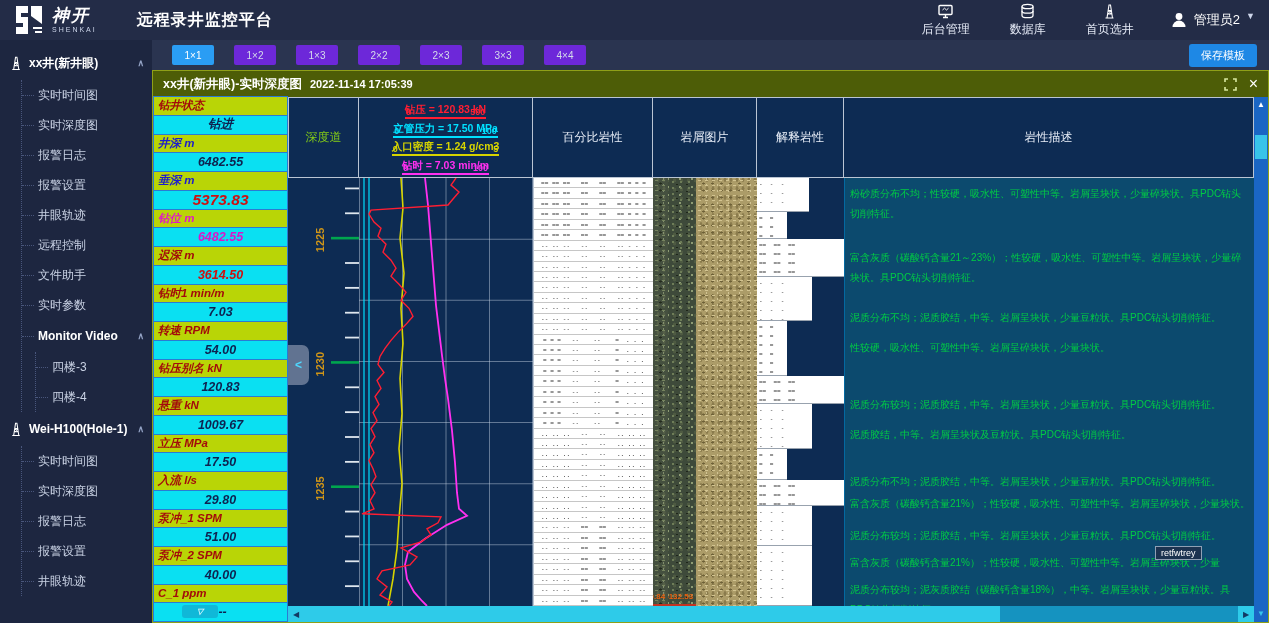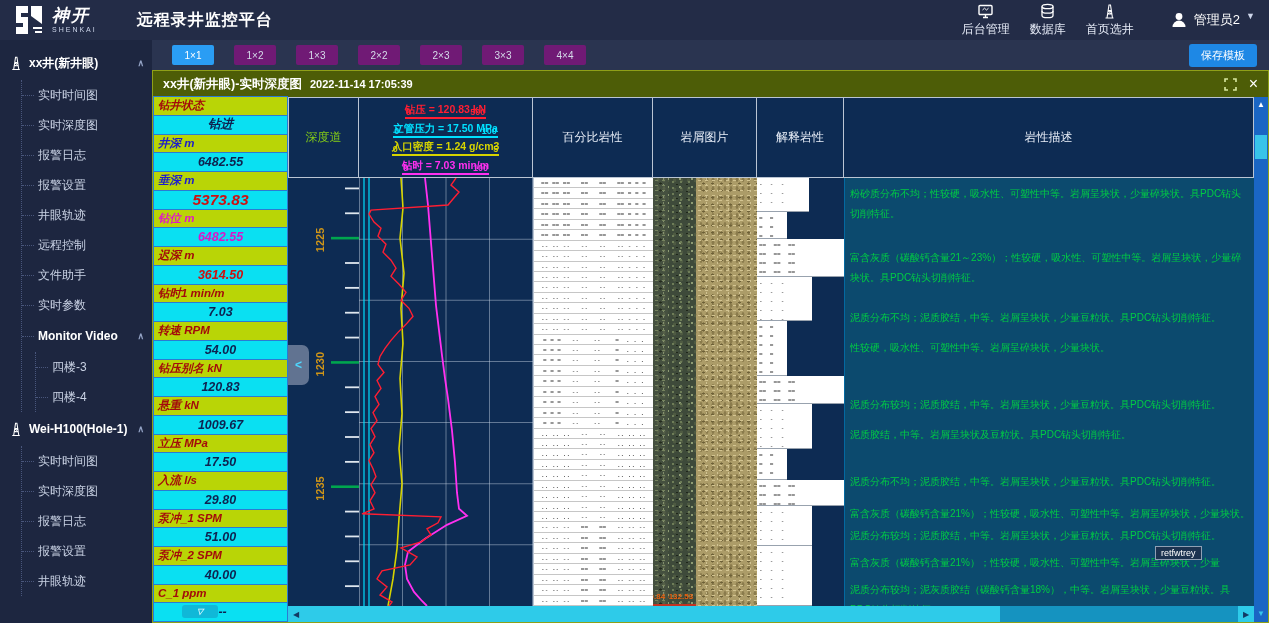--- a/index.html
+++ b/index.html
@@ -38,21 +38,21 @@
     border-top:1px dotted #49567c; }
   .group-node .caret { margin-left:auto; margin-right:8px; color:#93a2c4; font-size:9px; }
   .side-collapse { position:absolute; top:310px; right:0; width:0; height:0;
     border-top:8px solid transparent; border-bottom:8px solid transparent;
     border-right:9px solid #ffffff; cursor:pointer; }
 
   
   .main { position:absolute; top:40px; left:152px; right:0; bottom:0;
     background:#2a3450; }
   .toolbar { height:30px; display:flex; align-items:center; gap:18px; padding-left:20px; }
-  .tab-btn { width:42px; height:20px; border-radius:2px; background:#701a75;
+  .tab-btn { width:42px; height:20px; border-radius:2px; background:#6d28d9;
     color:#d5dcea; font-size:10px; display:flex; align-items:center; justify-content:center;
     cursor:pointer; }
   .tab-btn.active { background:#2a9df4; color:#fff; }
   .save-btn { margin-left:auto; margin-right:12px; background:#1e88e5; color:#fff;
     font-size:11px; padding:4px 12px; border-radius:3px; cursor:pointer; }
 
   .panel { position:absolute; top:30px; left:0; right:0; bottom:0;
     border:1px solid #8fa018; display:flex; flex-direction:column; background:#0d2b53; }
   .panel-titlebar { height:26px; background:#4d5d07; display:flex; align-items:center;
     padding:0 10px; color:#fff; flex:none; }
@@ -178,21 +178,21 @@
       <rect x="19" y="21" width="9" height="2" fill="#fff"></rect>
         <rect x="21" y="25" width="7" height="2" fill="#fff"></rect>
     </svg>
     <div class="brand">
       <span class="brand-cn">神开</span>
       <span class="brand-en">SHENKAI</span>
     </div>
   </div>
   <div class="app-title">远程录井监控平台</div>
   <div class="top-right">
-    <div id="nav-items" style="display:flex; gap:20px;text-align:center;">
+    <div id="nav-items" style="display:flex; gap:40px;text-align:center;">
         <div class="nav-item">
           <svg width="17" height="16" viewBox="0 0 17 16">
             <rect x="2" y="2.5" width="13" height="9" rx="1" fill="none" stroke="#fff" stroke-width="1.4"></rect>
             <path d="M6 14.5 h5 M8.5 11.5 v3" stroke="#fff" stroke-width="1.4"></path>
             <path d="M5.5 7 l2 -1.8 2 1.8 2 -1.8" fill="none" stroke="#fff" stroke-width="1"></path>
           </svg>
           <span>后台管理</span>
         </div>
         <div class="nav-item">
           <svg width="17" height="16" viewBox="0 0 17 16">
@@ -540,21 +540,21 @@
 </div>
             </div>
           <div class="desc-col" id="desc-col">
               <div class="desc-item" style="top: 6px;">粉砂质分布不均；性较硬，吸水性、可塑性中等。岩屑呈块状，少量碎块状。具PDC钻头切削特征。</div>
               <div class="desc-item" style="top: 70px;">富含灰质（碳酸钙含量21～23%）；性较硬，吸水性、可塑性中等。岩屑呈块状，少量碎块状。具PDC钻头切削特征。</div>
               <div class="desc-item" style="top: 130px;">泥质分布不均；泥质胶结，中等。岩屑呈块状，少量豆粒状。具PDC钻头切削特征。</div>
               <div class="desc-item" style="top: 160px;">性较硬，吸水性、可塑性中等。岩屑呈碎块状，少量块状。</div>
               <div class="desc-item" style="top: 217px;">泥质分布较均；泥质胶结，中等。岩屑呈块状，少量豆粒状。具PDC钻头切削特征。</div>
               <div class="desc-item" style="top: 247px;">泥质胶结，中等。岩屑呈块状及豆粒状。具PDC钻头切削特征。</div>
               <div class="desc-item" style="top: 294px;">泥质分布不均；泥质胶结，中等。岩屑呈块状，少量豆粒状。具PDC钻头切削特征。</div>
-              <div class="desc-item" style="top: 326px;">富含灰质（碳酸钙含量21%）；性较硬，吸水性、可塑性中等。岩屑呈碎块状，少量块状。</div>
+              <div class="desc-item" style="top: 316px;">富含灰质（碳酸钙含量21%）；性较硬，吸水性、可塑性中等。岩屑呈碎块状，少量块状。</div>
               <div class="desc-item" style="top: 348px;">泥质分布较均；泥质胶结，中等。岩屑呈块状，少量豆粒状。具PDC钻头切削特征。</div>
               <div class="desc-item" style="top: 375px;">富含灰质（碳酸钙含量21%）；性较硬，吸水性、可塑性中等。岩屑呈碎块状，少量</div>
               <div class="desc-item" style="top: 402px;">泥质分布较均；泥灰质胶结（碳酸钙含量18%），中等。岩屑呈块状，少量豆粒状。具PDC钻头切削特征。</div>
               <div class="tooltip" style="left: 310px; top: 368px;">retfwtrey</div>
             </div>
         </div>
 
         <div class="hscroll">
           <div class="hs-thumb"></div>
           <div class="hs-left">◀</div>

